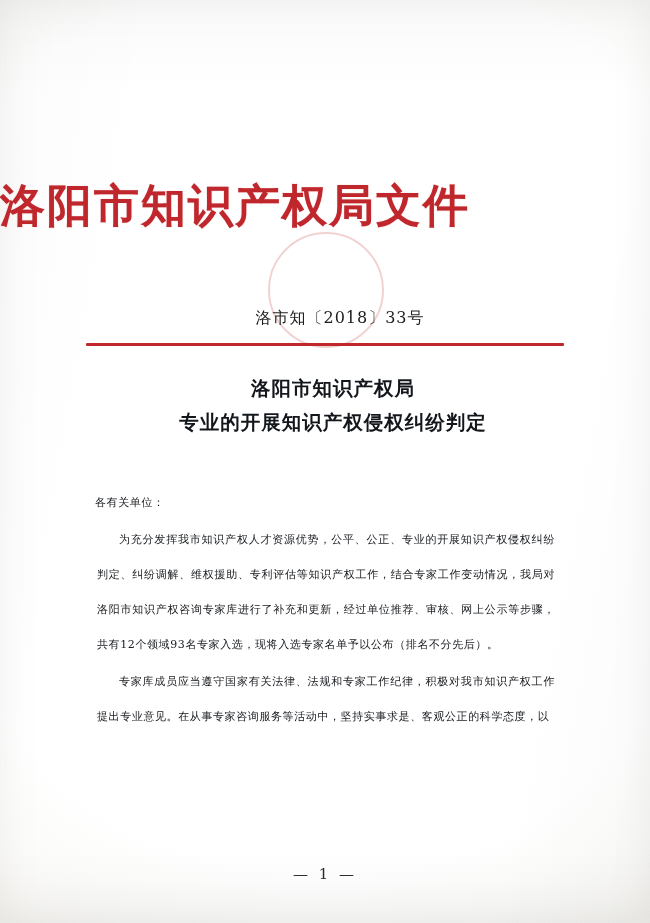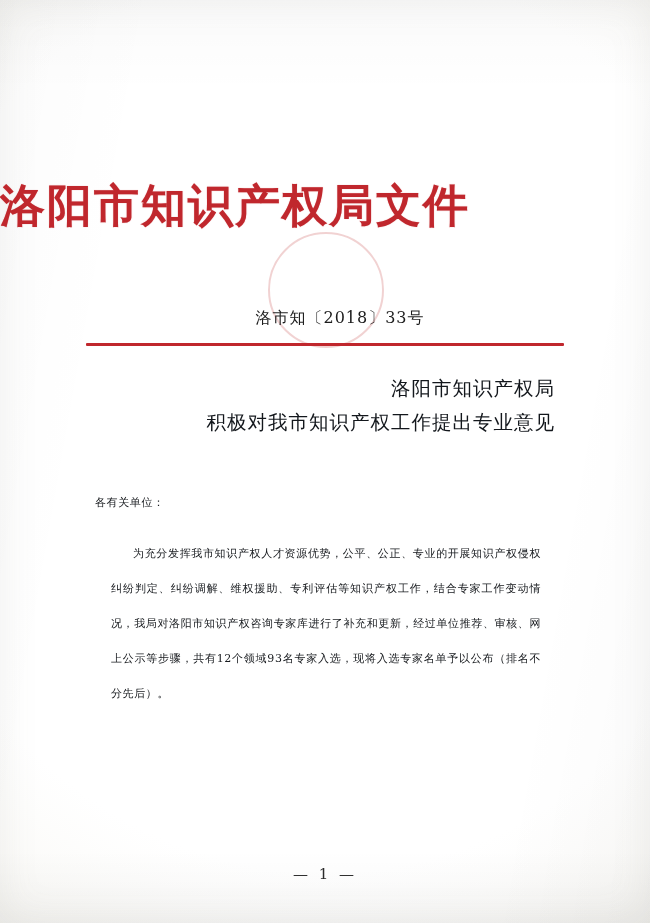--- a/index.html
+++ b/index.html
@@ -81,44 +81,44 @@
     width: 478px;
     height: 3px;
     background: #c0272d;
     top: 343px;
     border-radius: 1px;
   }
 
   .subject {
     position: absolute;
     top: 372px;
-    left: 95px;
+    left: 103px;
     width: 460px;
-    text-align: right;
+    text-align: center;
     color: #13171c;
-    font-weight: normal;
+    font-weight: bold;
     font-size: 19.5px;
     line-height: 34px;
     letter-spacing: 1px;
   }
   .subject div { white-space: nowrap; }
 
   .body-block {
     position: absolute;
     top: 485px;
     left: 95px;
     width: 462px;
     color: #16191d;
     font-size: 11px;
     line-height: 35px;
     letter-spacing: 0.6px;
     text-align: justify;
   }
   .salutation { margin: 0 0 0 0; }
-  .para { margin: 16px; text-indent: 2em; }
+  .para { margin: 2px; text-indent: 2em; }
 
   .page-number {
     position: absolute;
     bottom: 40px;
     left: 0;
     width: 650px;
     text-align: center;
     color: #2a2a2a;
     font-size: 15px;
     letter-spacing: 3px;
@@ -134,22 +134,23 @@
   <div class="doc-title">洛阳市知识产权局文件</div>
 
   <div class="seal"></div>
 
   <div class="doc-number">洛市知〔2018〕33号</div>
 
   <div class="red-rule"></div>
 
   <div class="subject">
     <div>洛阳市知识产权局</div>
-    <div>积极对我市知识产权工作提出专业意见</div>
+    <div>专业的开展知识产权侵权纠纷判定</div>
   </div>
 
   <div class="body-block">
     <p class="salutation">各有关单位：</p>
     <p class="para">为充分发挥我市知识产权人才资源优势，公平、公正、专业的开展知识产权侵权纠纷判定、纠纷调解、维权援助、专利评估等知识产权工作，结合专家工作变动情况，我局对洛阳市知识产权咨询专家库进行了补充和更新，经过单位推荐、审核、网上公示等步骤，共有12个领域93名专家入选，现将入选专家名单予以公布（排名不分先后）。</p>
+    <p class="para">专家库成员应当遵守国家有关法律、法规和专家工作纪律，积极对我市知识产权工作提出专业意见。在从事专家咨询服务等活动中，坚持实事求是、客观公正的科学态度，以</p>
   </div>
 
   <div class="page-number">— 1 —</div>
 </div>
 
 </body></html>

